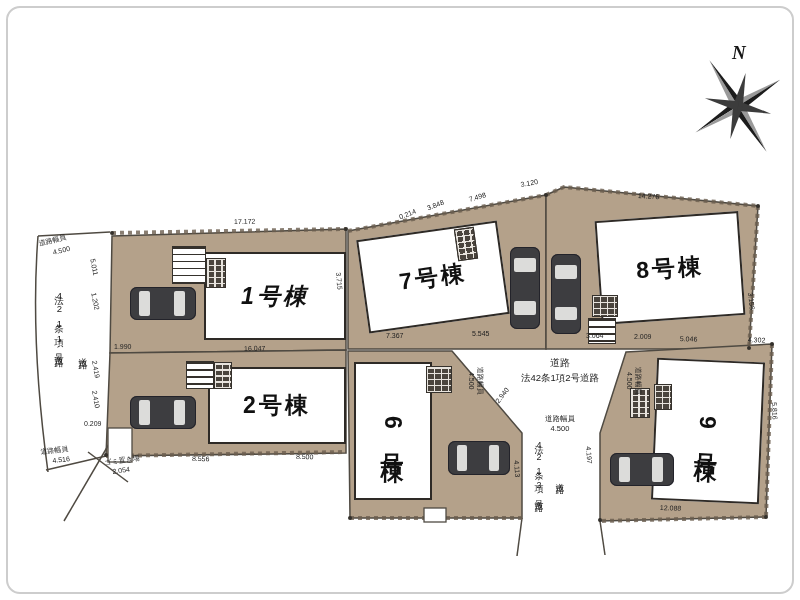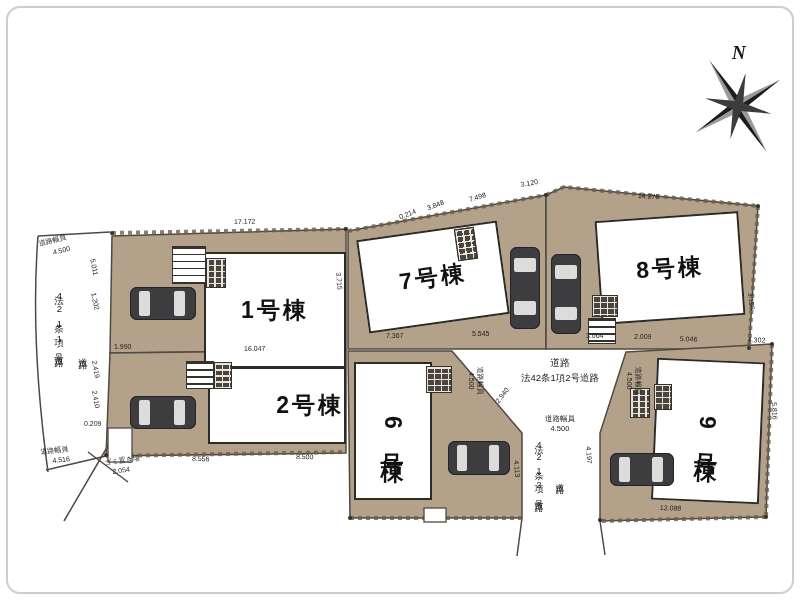--- a/index.html
+++ b/index.html
@@ -85,24 +85,24 @@
         <circle cx="758" cy="206" r="2"></circle>
       <circle cx="749" cy="348" r="2"></circle>
         <circle cx="772" cy="344" r="2"></circle>
       <circle cx="766" cy="517" r="2"></circle>
         <circle cx="600" cy="520" r="2"></circle>
       <circle cx="350" cy="518" r="2"></circle>
         <circle cx="106" cy="455" r="2"></circle>
     </g>
   </svg>
 
-  <div class="building" style="left:204px;top:252px;width:142px;height:116px;">
+  <div class="building" style="left:204px;top:252px;width:142px;height:88px;font-style:italic;">
     <span class="blabel">1号棟</span>
   </div>
-  <div class="building" style="left:208px;top:367px;width:138px;height:77px;justify-content:flex-end;">
+  <div class="building" style="left:208px;top:367px;width:138px;height:77px;">
     <span class="blabel">2号棟</span>
   </div>
   <div class="building" style="left:362px;top:230px;width:142px;height:94px;transform:rotate(-8deg);">
     <span class="blabel">7号棟</span>
   </div>
   <div class="building" style="left:598px;top:216px;width:144px;height:104px;transform:rotate(-4deg);">
     <span class="blabel">8号棟</span>
   </div>
   <div class="building vert" style="left:354px;top:362px;width:78px;height:138px;">
     <span class="blabel">6号棟</span>

